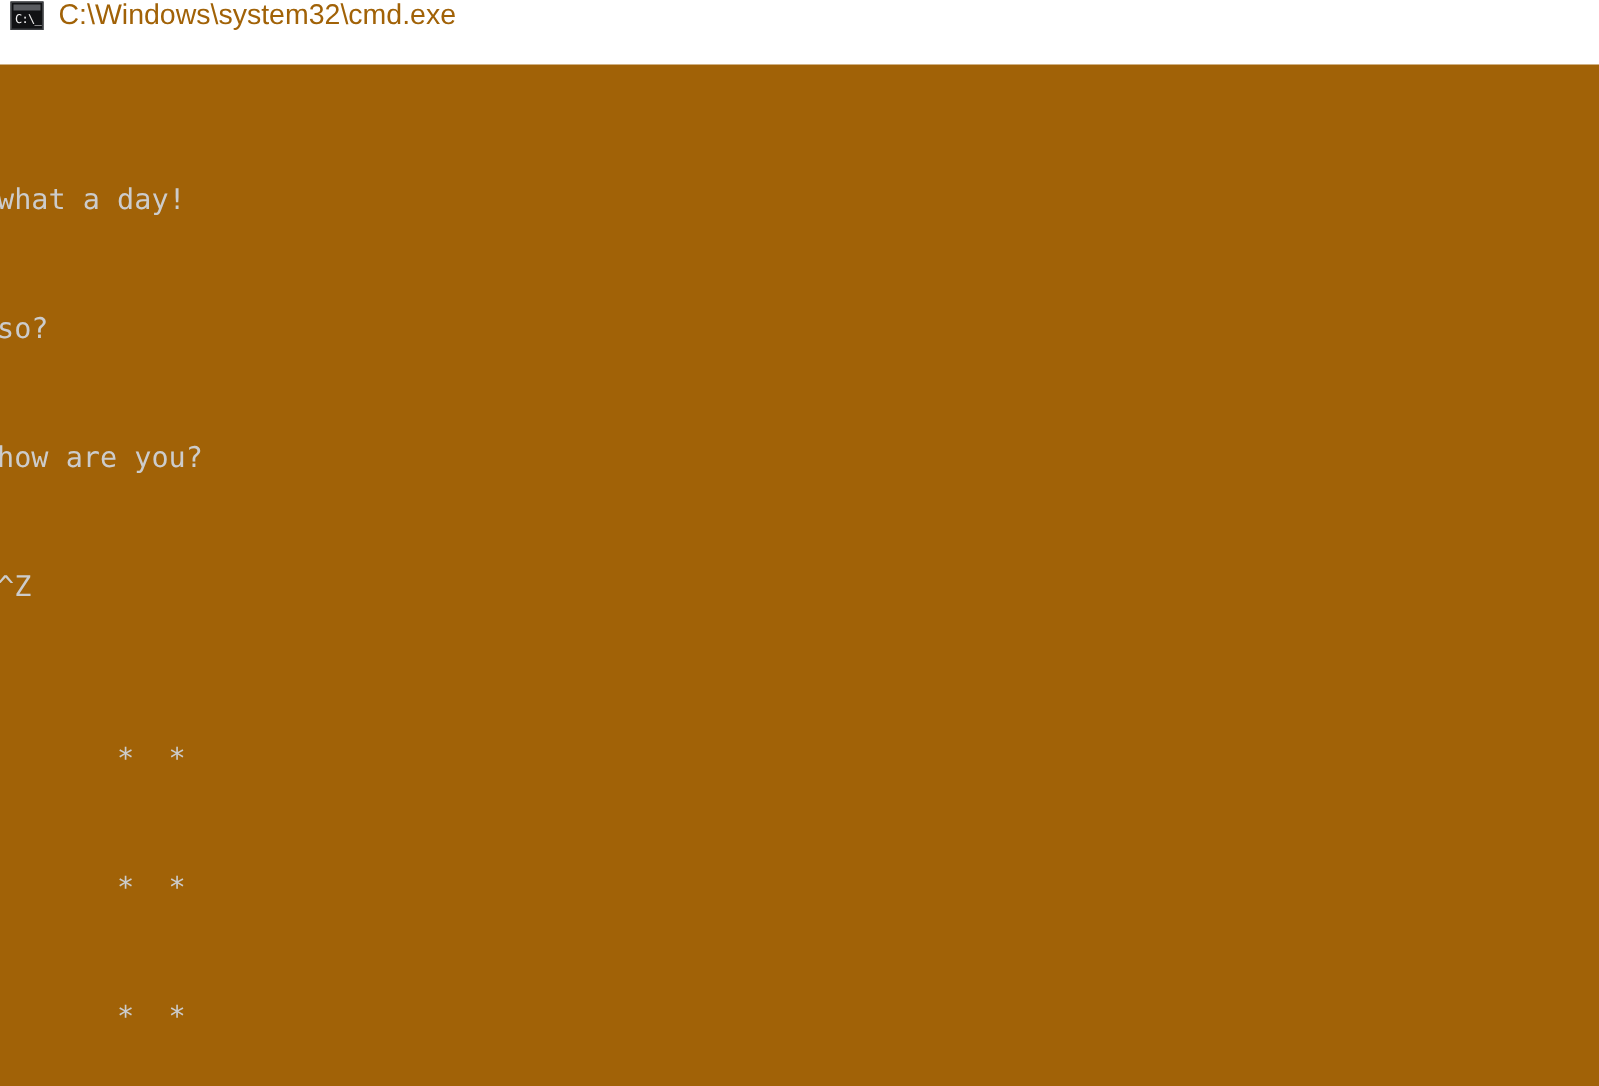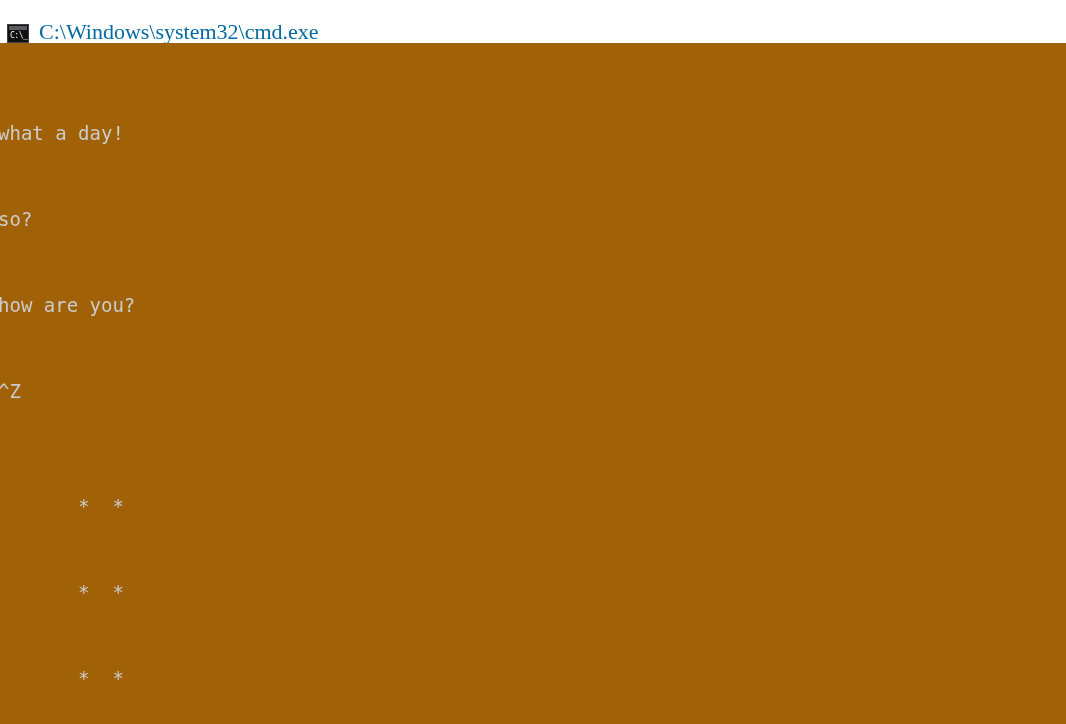--- a/index.html
+++ b/index.html
@@ -21,21 +21,21 @@
     overflow: hidden;
   }
   
   #titlebar {
     position: absolute;
     left: 0; top: 0;
     width: 1066px;
     height: 43px;
     background: #ffffff;
     display: flex;
-    align-items: flex-end;
+    align-items: flex-start;
     box-sizing: border-box;
     padding-left: 7px;
   }
   #app-icon {
     width: 22px;
     height: 19px;
     flex: 0 0 auto;
     position: relative;
     background: #111214;
     border: 1px solid #3d3f42;
@@ -55,24 +55,24 @@
     left: 2px;
     top: 6px;
     font-family: "DejaVu Sans Mono", monospace;
     font-size: 8px;
     line-height: 9px;
     color: #f2f2f2;
     letter-spacing: -0.5px;
     white-space: nowrap;
   }
   #titlebar-text {
-    font-family: Liberation Serif, serif;
-    font-size: 22px;
+    font-family: Liberation Sans, sans-serif;
+    font-size: 19px;
     line-height: 22px;
-    color: #0369a1;
+    color: #a16207;
     white-space: nowrap;
   }
   
   #console {
     position: absolute;
     left: 0;
     top: 43px;
     width: 1066px;
     height: 681px;
     background: #a16207;

